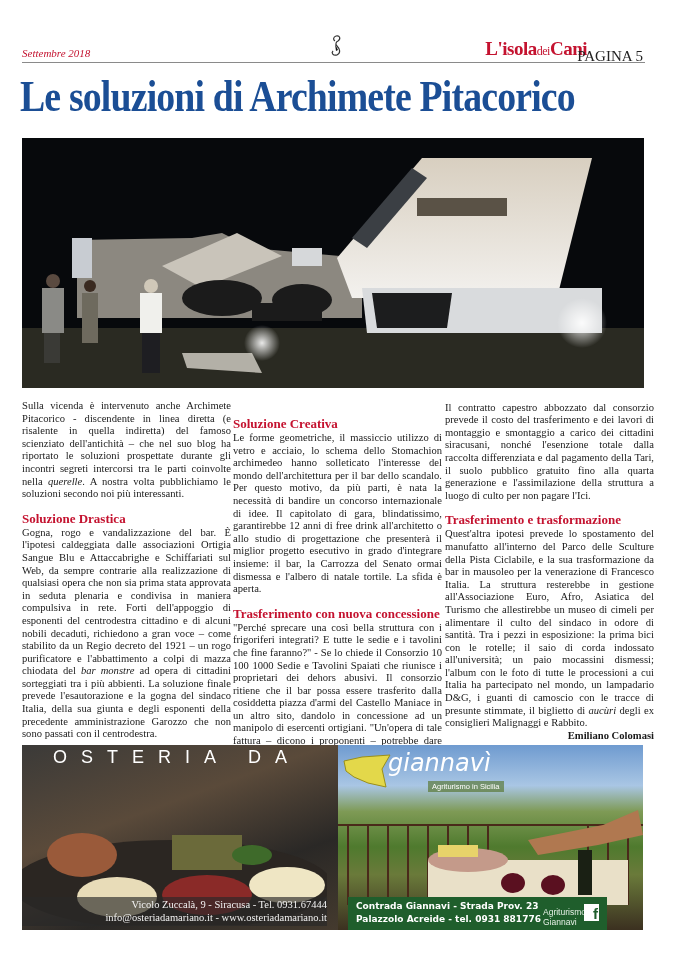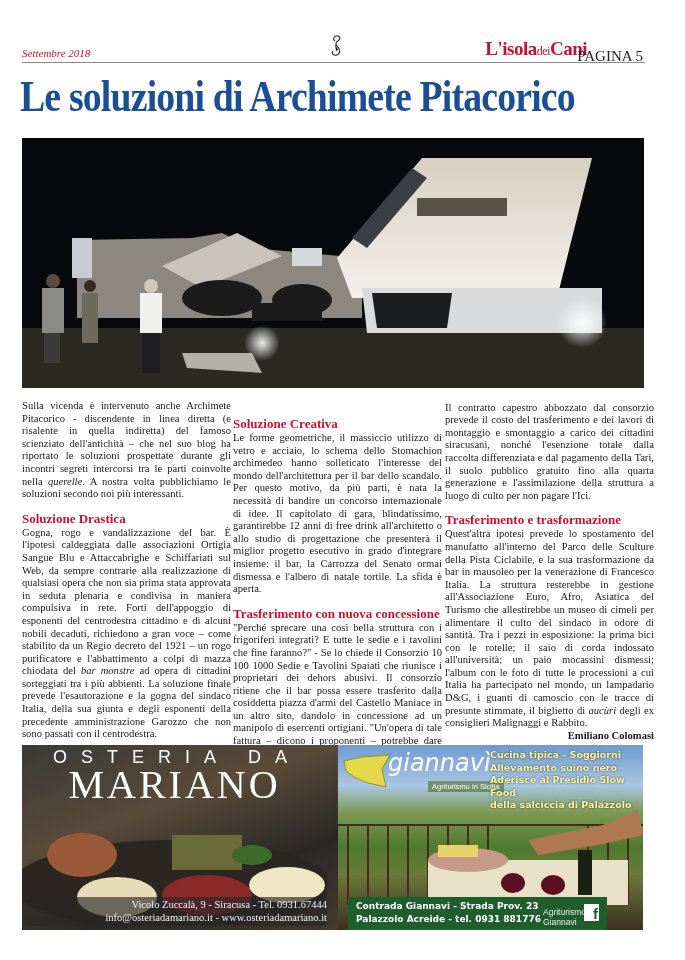--- a/index.html
+++ b/index.html
@@ -129,21 +129,20 @@
   <svg class="food" viewBox="0 0 305 110" preserveAspectRatio="none">
     <ellipse cx="150" cy="70" rx="160" ry="45" fill="#2b2622"></ellipse>
     <ellipse cx="60" cy="40" rx="35" ry="22" fill="#9a5a3a"></ellipse>
     <rect x="150" y="20" width="70" height="35" fill="#6b6a3a"></rect>
     <ellipse cx="95" cy="82" rx="40" ry="20" fill="#e8dcb8"></ellipse>
     <ellipse cx="185" cy="80" rx="45" ry="20" fill="#8a2a28"></ellipse>
     <ellipse cx="265" cy="70" rx="38" ry="18" fill="#efe6c4"></ellipse>
     <ellipse cx="230" cy="40" rx="20" ry="10" fill="#3e6a2a"></ellipse>
   </svg>
   <div class="osteria">OSTERIA DA</div>
-  <div class="mariano">MARIANO</div>
   <div class="contact">
     <div>Vicolo Zuccalà, 9 - Siracusa - Tel. 0931.67444</div>
     <div>info@osteriadamariano.it - www.osteriadamariano.it</div>
   </div>
 </div>
 
 <div class="ad ad2">
   <svg class="scene" viewBox="0 0 305 100" preserveAspectRatio="none">
     <rect x="0" y="0" width="305" height="100" fill="none"></rect>
     <g stroke="#4a2a1a" stroke-width="2">
@@ -166,26 +165,20 @@
     <ellipse cx="215" cy="80" rx="12" ry="10" fill="#5a1020"></ellipse>
     <rect x="240" y="45" width="14" height="45" fill="#1a2014"></rect>
     <polygon points="190,35 265,20 300,5 305,30 260,40 200,50" fill="#b07850"></polygon>
     <rect x="100" y="40" width="40" height="12" fill="#e8d36a"></rect>
   </svg>
   <svg class="map" width="50" height="38" viewBox="0 0 50 38">
     <polygon points="2,8 20,4 48,2 40,16 44,34 26,30 12,24 4,18" fill="#e3d84a" stroke="#9a8f1a" stroke-width="1"></polygon>
   </svg>
   <div class="gname">giannavì</div>
   <div class="gsub">Agriturismo in Sicilia</div>
-  <div class="taglines">
-    <div>Cucina tipica - Soggiorni</div>
-    <div>Allevamento suino nero</div>
-    <div>Aderisce al Presidio Slow Food</div>
-    <div>della salciccia di Palazzolo</div>
-  </div>
   <div class="footer">
     <div class="address">
       <div>Contrada Giannavi  - Strada Prov. 23</div>
       <div>Palazzolo Acreide - tel. 0931 881776</div>
     </div>
     <div class="fbname">Agriturismo Giannavi</div>
     <div class="fb">f</div>
   </div>
 </div>
 

